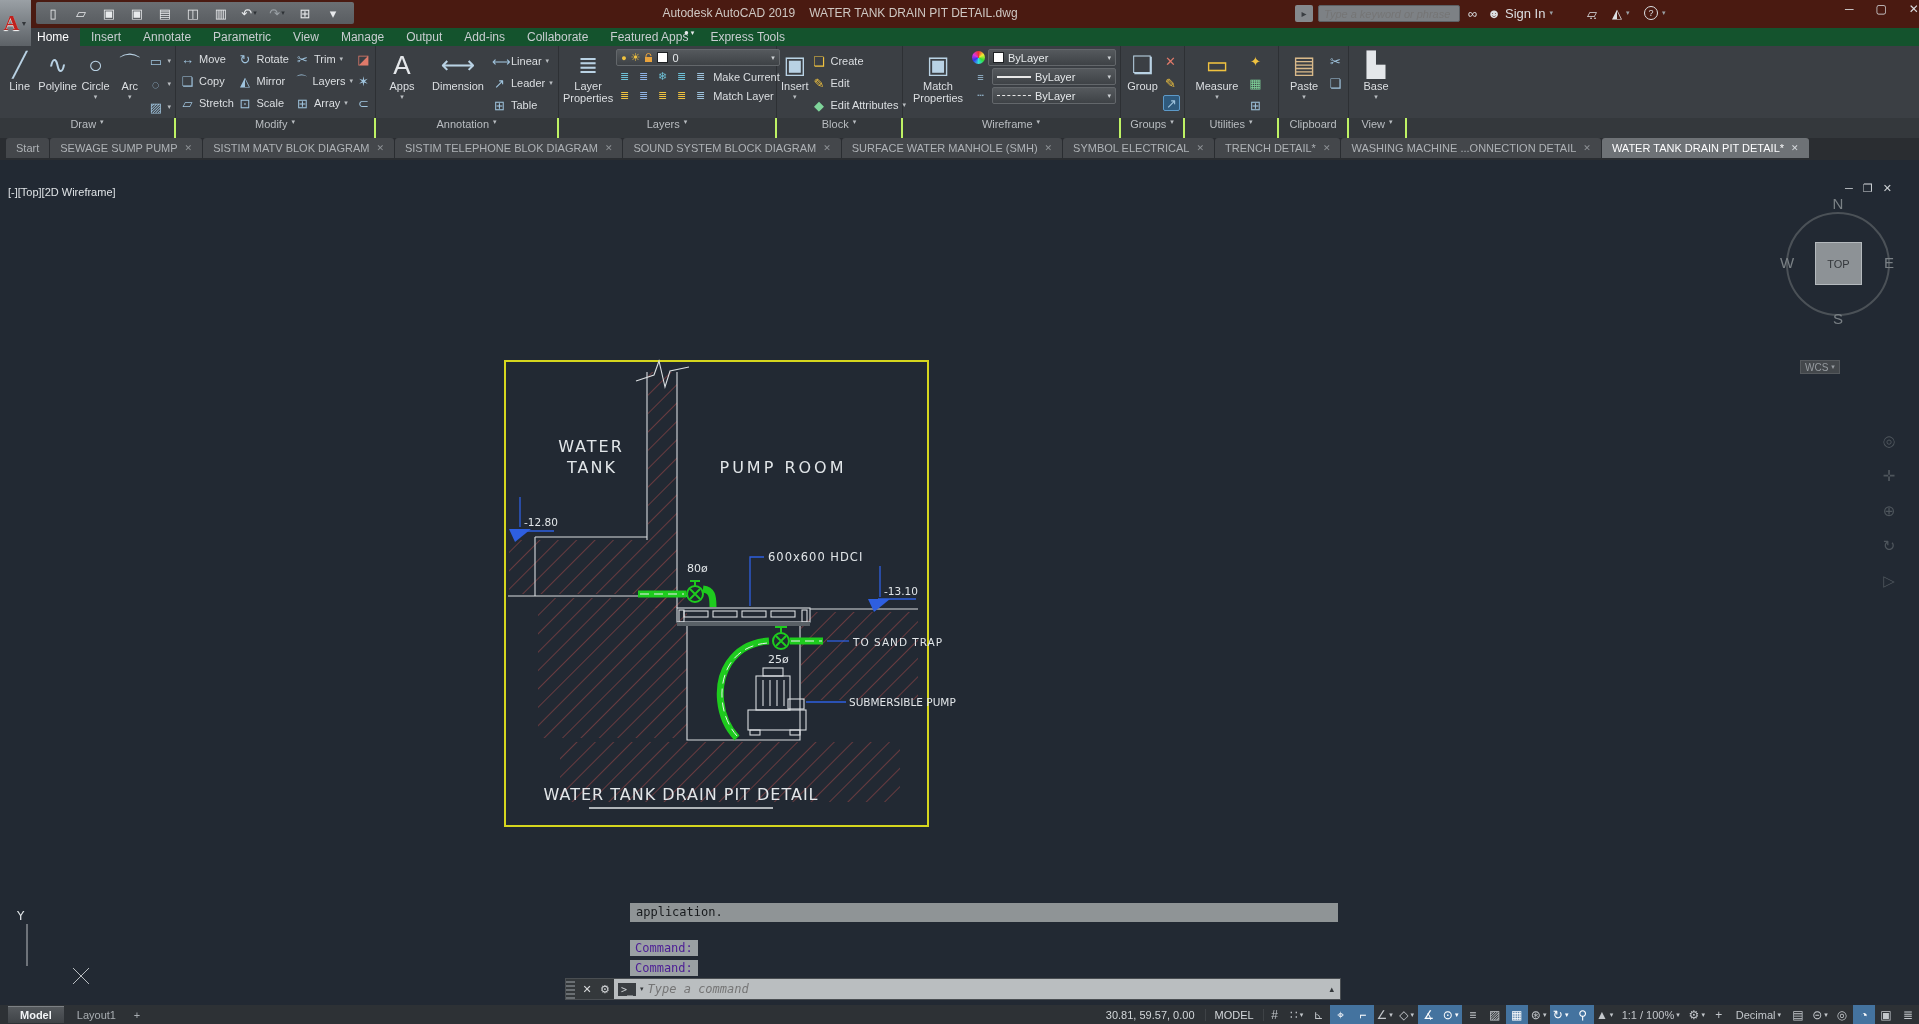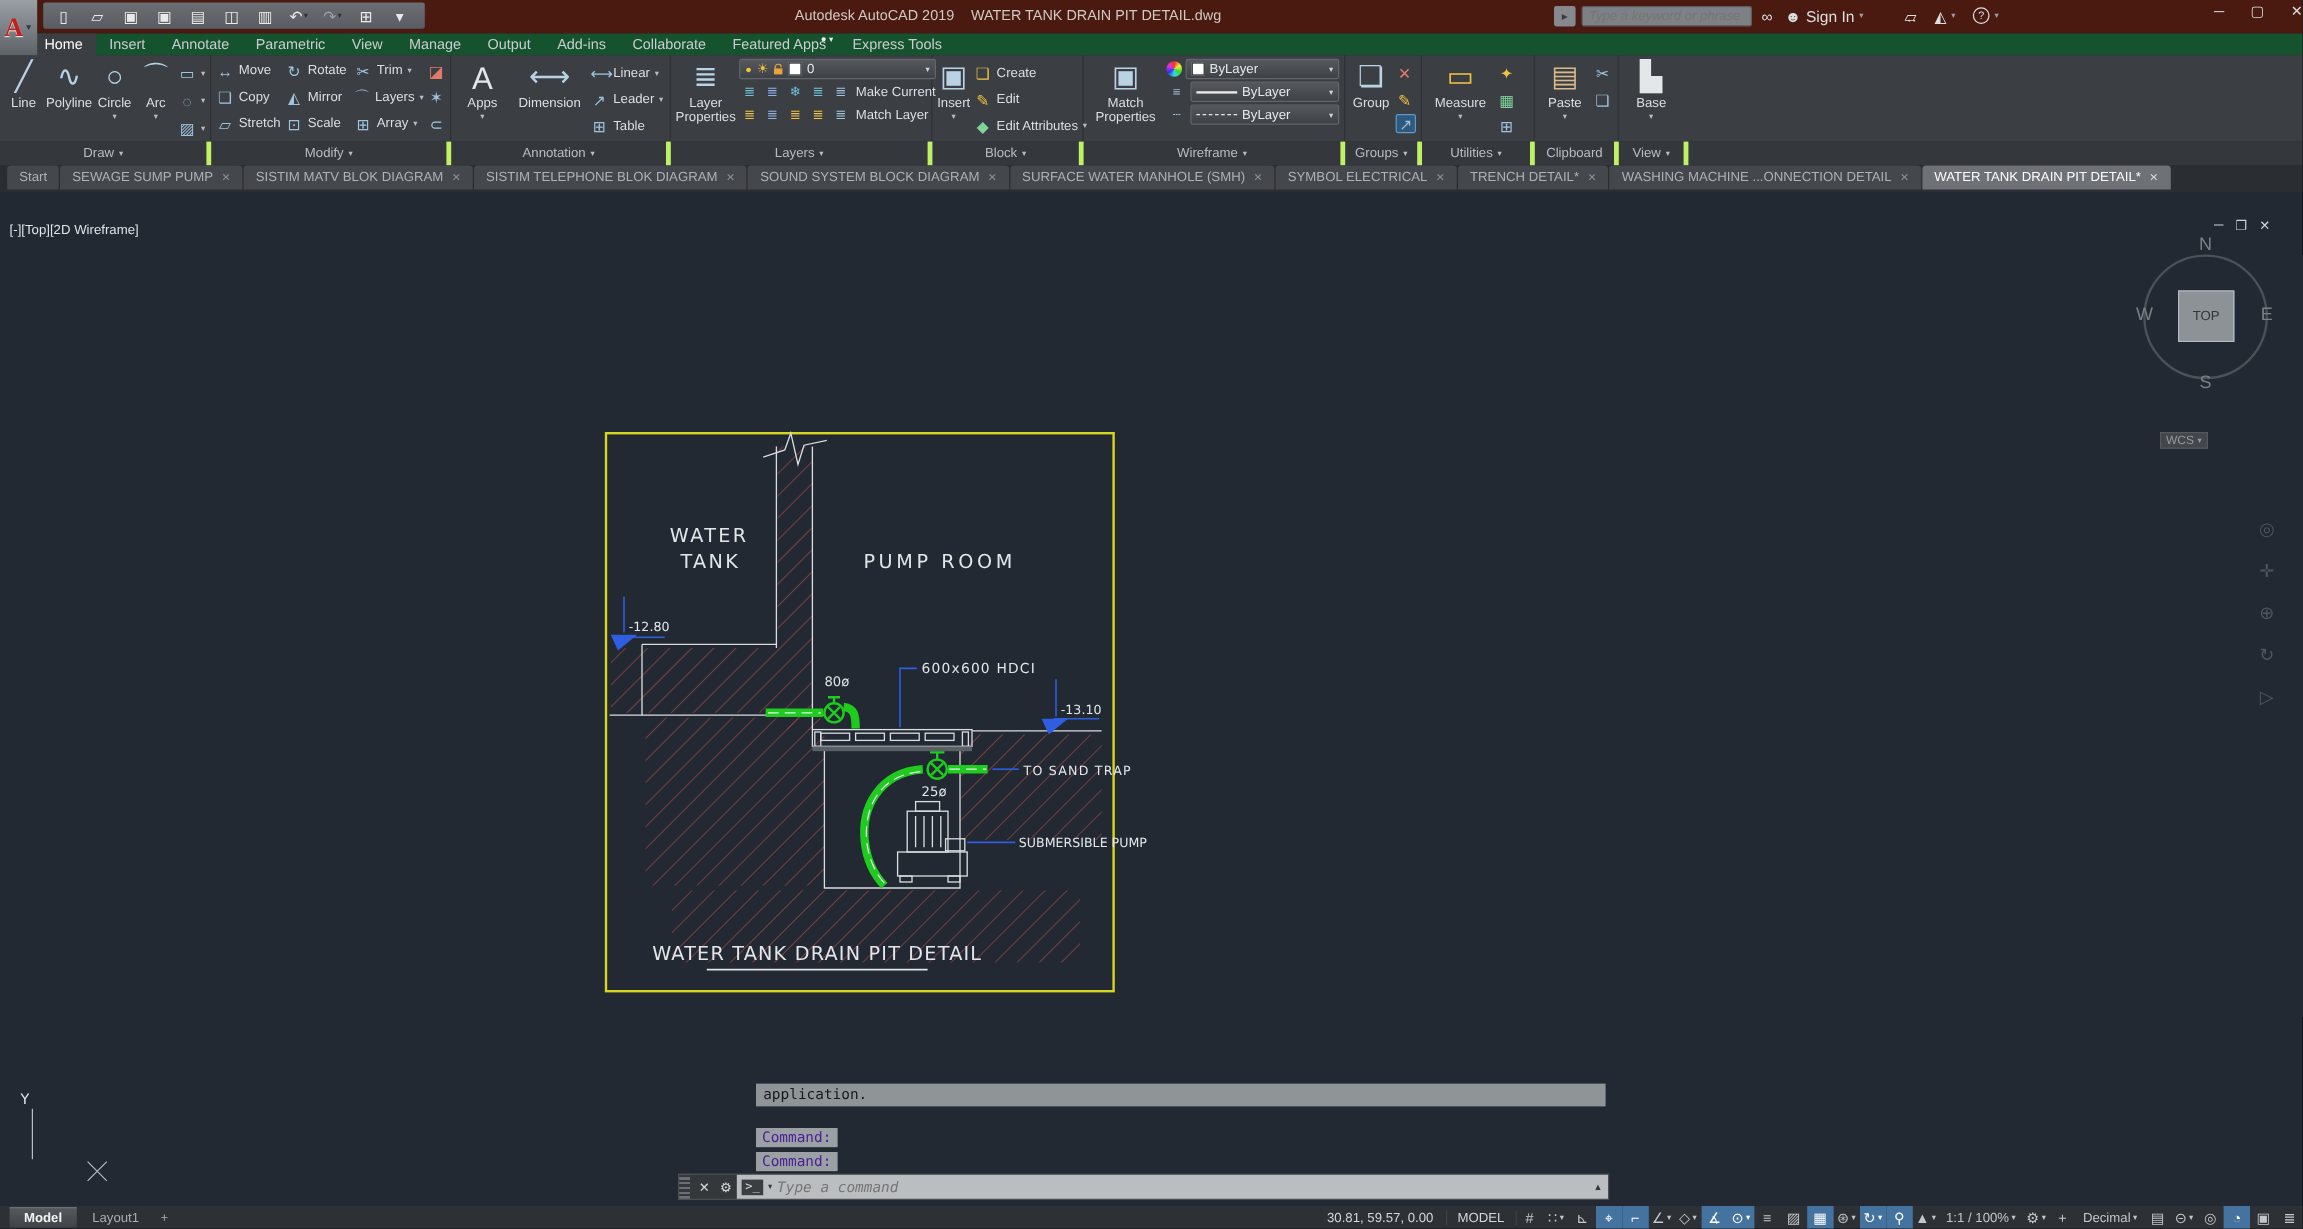--- a/index.html
+++ b/index.html
@@ -32,21 +32,21 @@
   
   #tabrow{left:0;top:28px;width:1919px;height:18px;background:#14532d;display:flex;align-items:flex-start;padding-left:26px}
   .rtab{padding:2px 11px 3px;color:#c9cdd1;font-size:12px;white-space:nowrap}
   .rtab.active{background:#3b3f44;color:#fdfdfe}
   #ribopt{display:flex;align-items:center;gap:2px;color:#e8eaec;font-size:8px;padding:0 8px 4px}
 
   
   #ribbon{left:0;top:46px;width:1919px;height:72px;background:#3b3f44;display:flex}
   #panelrow{left:0;top:118px;width:1919px;height:20px;background:#34383c;display:flex}
   .panel{height:72px;border-right:1px solid #2d3034;display:flex;align-items:flex-start;padding:3px 4px 0;gap:3px}
-  .plabel{height:20px;border-right:4px solid #bef264;display:flex;align-items:center;justify-content:center;color:#b9bdc1;font-size:11px;gap:4px}
+  .plabel{height:20px;border-right:2px solid #bef264;display:flex;justify-content:center;color:#b9bdc1;font-size:11px;gap:4px}
   .plabel .cv{font-size:7px}
   .big{width:52px;height:66px;display:flex;flex-direction:column;align-items:center;justify-content:flex-start;padding-top:3px;border-radius:2px}
   .big .ic{font-size:24px;line-height:26px;color:#b9d2e4}
   .big .bl2{font-size:11px;color:#dcdfe2;text-align:center;line-height:12px;margin-top:2px}
   .big .cv{font-size:7px;color:#b9bdc1;margin-top:1px}
   .srow{display:flex;align-items:center;height:20px;gap:4px}
   .srow .ic{font-size:13px;color:#9fc3dd;width:15px;text-align:center}
   .srow .lb{color:#dcdfe2;font-size:11px;white-space:nowrap}
   .srow .cv{font-size:7px;color:#b9bdc1}
   .scol{display:flex;flex-direction:column;justify-content:flex-start}

